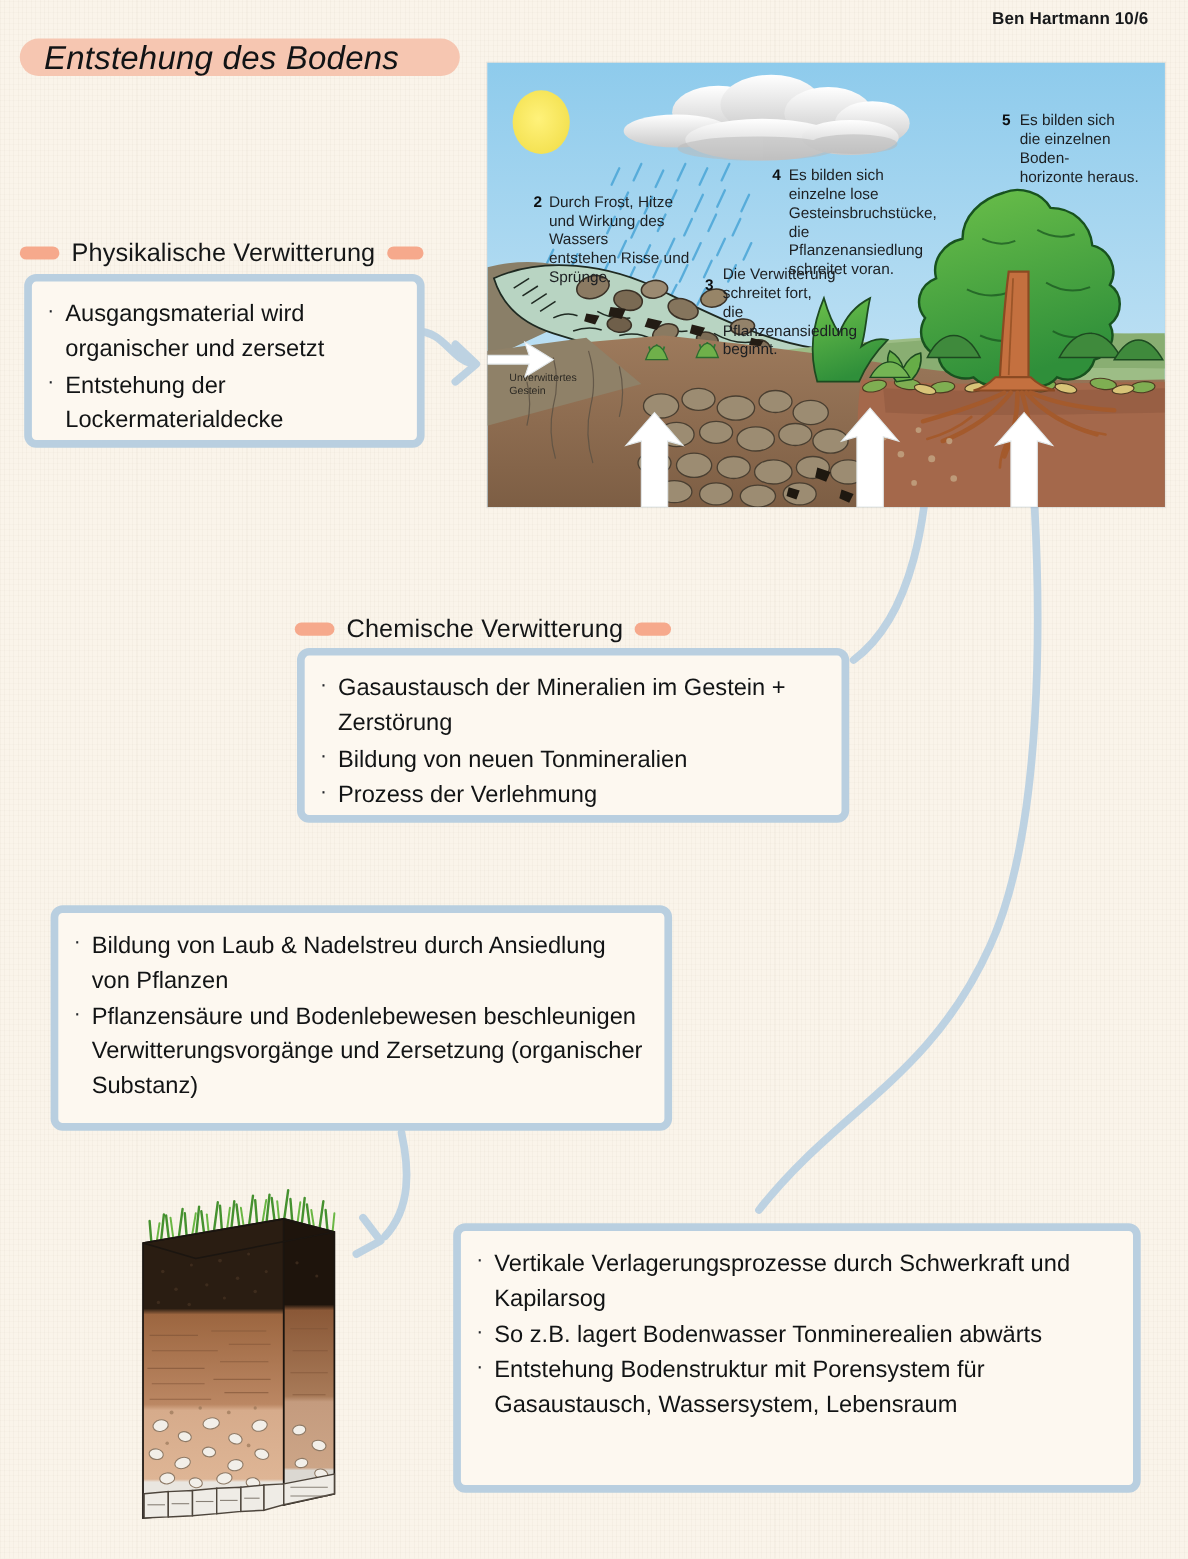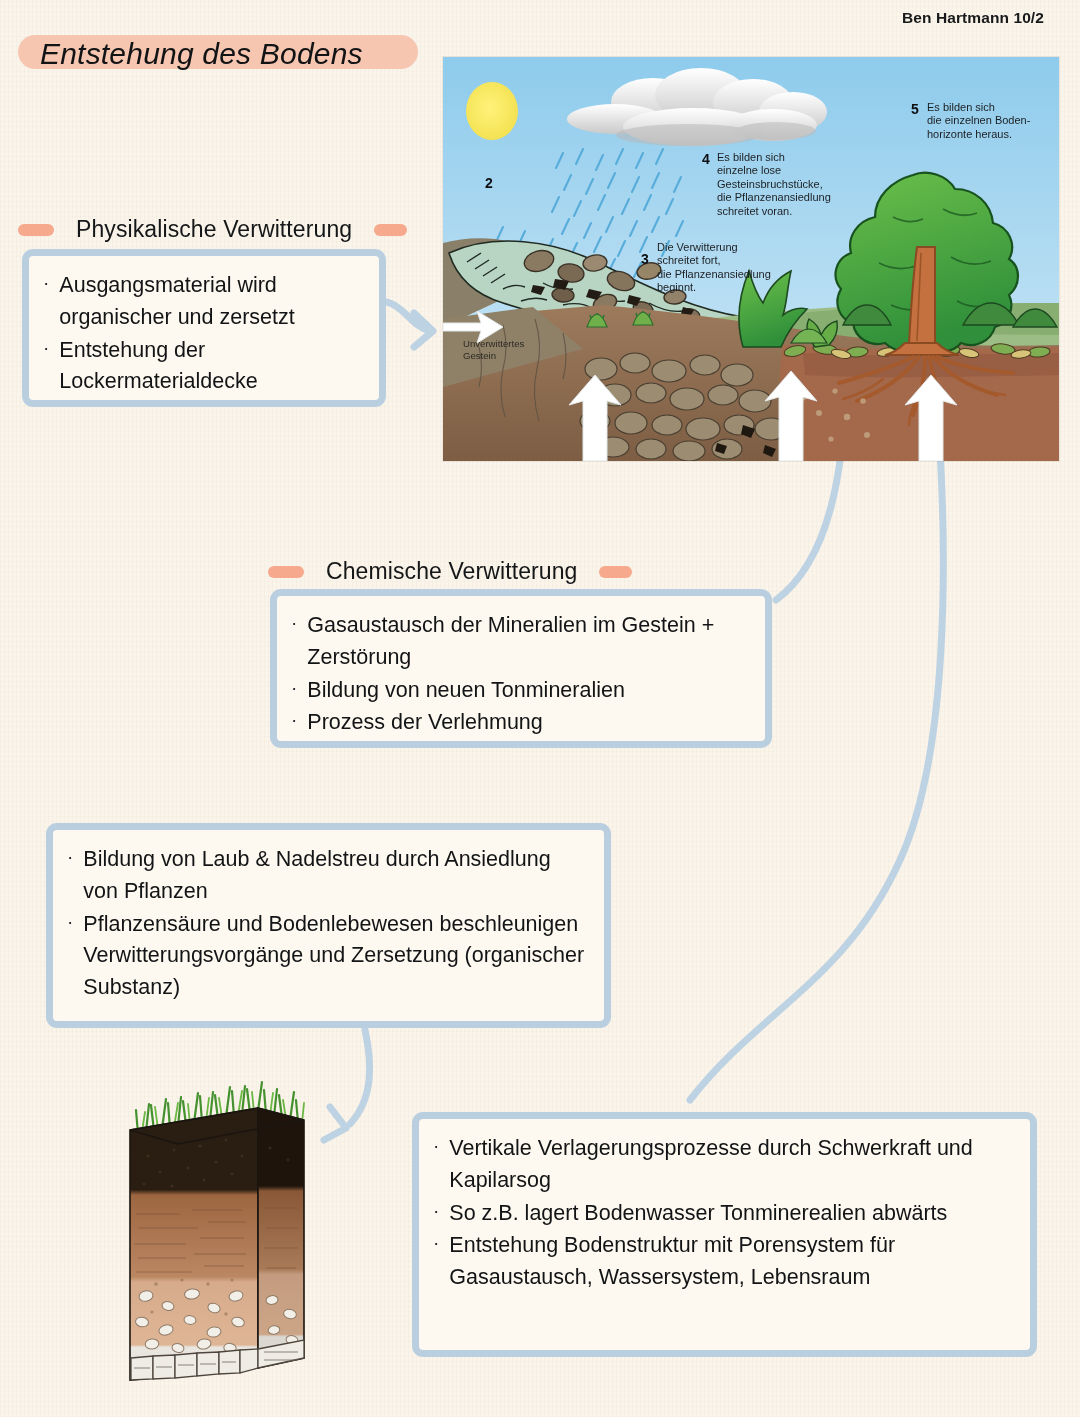--- a/index.html
+++ b/index.html
@@ -39,21 +39,21 @@
     background:#f6c6b1;z-index:1;
   }
   .title-text{
     position:relative;z-index:2;
     font-size:30px;font-weight:400;letter-spacing:.2px;
     padding-left:22px;color:#111315;font-style:italic;
   }
 
   
   .sec-head{
-    position:absolute;display:flex;align-items:center;gap:22px;
+    position:absolute;display:flex;align-items:center;gap:11px;
     font-size:23px;letter-spacing:.1px;color:#141617;white-space:nowrap;
   }
   .dash{
     display:inline-block;width:36px;height:12px;border-radius:7px;
     background:#f6a98c;flex:0 0 auto;
   }
   .dash.sm{width:33px;}
 
   
   .box{
@@ -79,37 +79,37 @@
   svg.conn{position:absolute;left:0;top:0;width:1080px;height:1417px;overflow:visible;pointer-events:none;}
 
   
   .illu{
     position:absolute;left:443px;top:57px;width:616px;height:404px;
     overflow:hidden;background:#a9d6f0;
     box-shadow:0 0 0 1px rgba(0,0,0,.06);
   }
   .illu svg{display:block;}
   .illu-txt{
-    position:absolute;font-size:11px;line-height:1.22;color:#1c1f22;
+    position:absolute;font-size:14px;line-height:1.22;color:#1c1f22;
     font-family:"Liberation Sans","DejaVu Sans",sans-serif;white-space:pre-line;
   }
   .illu-num{
     position:absolute;font-size:14px;font-weight:700;color:#0d0f11;
   }
   .illu-txt.rock{color:#2d2a24;font-size:9.6px;}
 
   
   .soilblock{position:absolute;left:108px;top:1068px;width:220px;height:320px;}
 </style>
 </head>
 <body>
 
 <div class="paper-texture"></div>
 
-<div class="author">Ben Hartmann 10/2</div>
+<div class="author">Ben Hartmann 10/6</div>
 
 <div class="title-wrap">
   <div class="title-hl"></div>
   <div class="title-text">Entstehung des Bodens</div>
 </div>
 
 <svg class="conn" xmlns="http://www.w3.org/2000/svg">
   <g fill="none" stroke="#bdd2e2" stroke-width="7" stroke-linecap="round" stroke-linejoin="round">
 
     <path d="M 378,301 C 404,301 409,326 430,331"></path>
@@ -398,20 +398,24 @@
 
       <path d="M140 404 L 140 344 L 126 348 L 152 318 L 178 348 L 164 344 L 164 404 Z"></path>
 
       <path d="M336 404 L 336 340 L 322 344 L 348 314 L 374 344 L 360 340 L 360 404 Z"></path>
 
       <path d="M476 404 L 476 344 L 462 348 L 488 318 L 514 348 L 500 344 L 500 404 Z"></path>
     </g>
   </svg>
 
   <div class="illu-num" style="left:42px;top:118px;">2</div>
+  <div class="illu-txt" style="left:56px;top:118px;width:150px;">Durch Frost, Hitze
+und Wirkung des Wassers
+entstehen Risse und
+Sprünge.</div>
 
   <div class="illu-num" style="left:198px;top:194px;">3</div>
   <div class="illu-txt" style="left:214px;top:184px;width:130px;">Die Verwitterung
 schreitet fort,
 die Pflanzenansiedlung
 beginnt.</div>
 
   <div class="illu-num" style="left:259px;top:94px;">4</div>
   <div class="illu-txt" style="left:274px;top:94px;width:140px;">Es bilden sich
 einzelne lose

